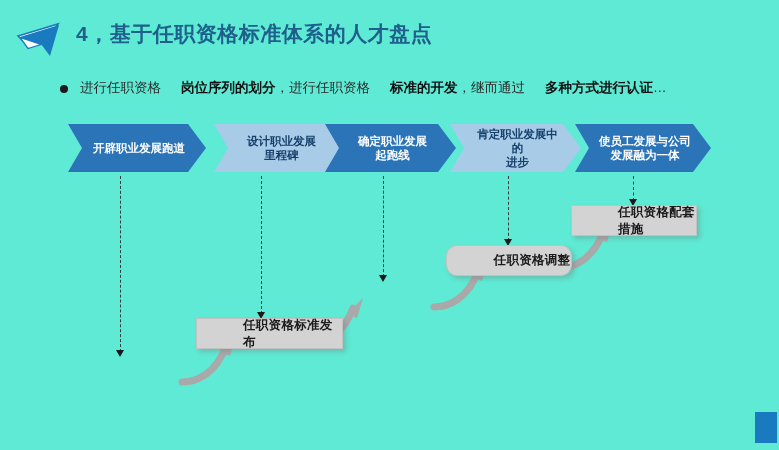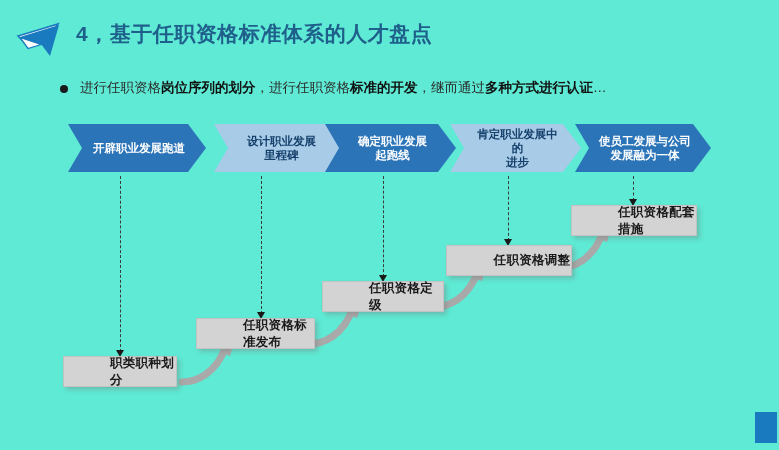--- a/index.html
+++ b/index.html
@@ -57,21 +57,21 @@
     background: #1a1a1a;
     margin-top: 7px;
     margin-right: 12px;
     flex: 0 0 auto;
   }
   .bullet-text {
     font-size: 13.5px;
     color: #2b2b2b;
     line-height: 20px;
   }
-  .bullet-text b { font-weight: bold; color: #111; }
+  .bullet-text b { font-weight: bold; color: #111; margin-left: 20px; }
 
   
   #chevron-band {
     position: absolute;
     left: 0;
     top: 124px;
     width: 779px;
     height: 50px;
   }
   .chev {
@@ -239,21 +239,19 @@
       <polygon points="44,22 60,6 54,26" fill="#a9a9a9"></polygon>
     </svg>
   </div>
   <div class="curve-arrow" style="left:553px; top:216px;">
     <svg width="70" height="58" viewBox="0 0 70 58">
       <path d="M6,52 C20,52 40,44 50,16" stroke="#a9a9a9" stroke-width="7" fill="none" stroke-linecap="round"></path>
       <polygon points="44,22 60,6 54,26" fill="#a9a9a9"></polygon>
     </svg>
   </div>
 
-  <div class="step-box" style="left:63px;  top:356px; width:114px; height:31px;">职类职种划分</div>
-  <div class="step-box" style="left:196px; top:318px; width:119px; height:31px;">任职资格标准发布</div>
-  <div class="step-box" style="left:322px; top:281px; width:122px; height:31px;">任职资格定级</div>
-  <div class="step-box" style="left:446px; top:245px; width:126px; height:31px;">任职资格调整</div>
+  <div class="step-box" style="left:196px; top:318px; width:147px; height:31px;">任职资格标准发布</div>
+  <div class="step-box" style="left:446px; top:245px; width:126px; height:31px;border-radius:11px;">任职资格调整</div>
   <div class="step-box" style="left:571px; top:205px; width:126px; height:31px;">任职资格配套措施</div>
 
   <div id="footer-accent"></div>
 
 </div>
 
 </body></html>

